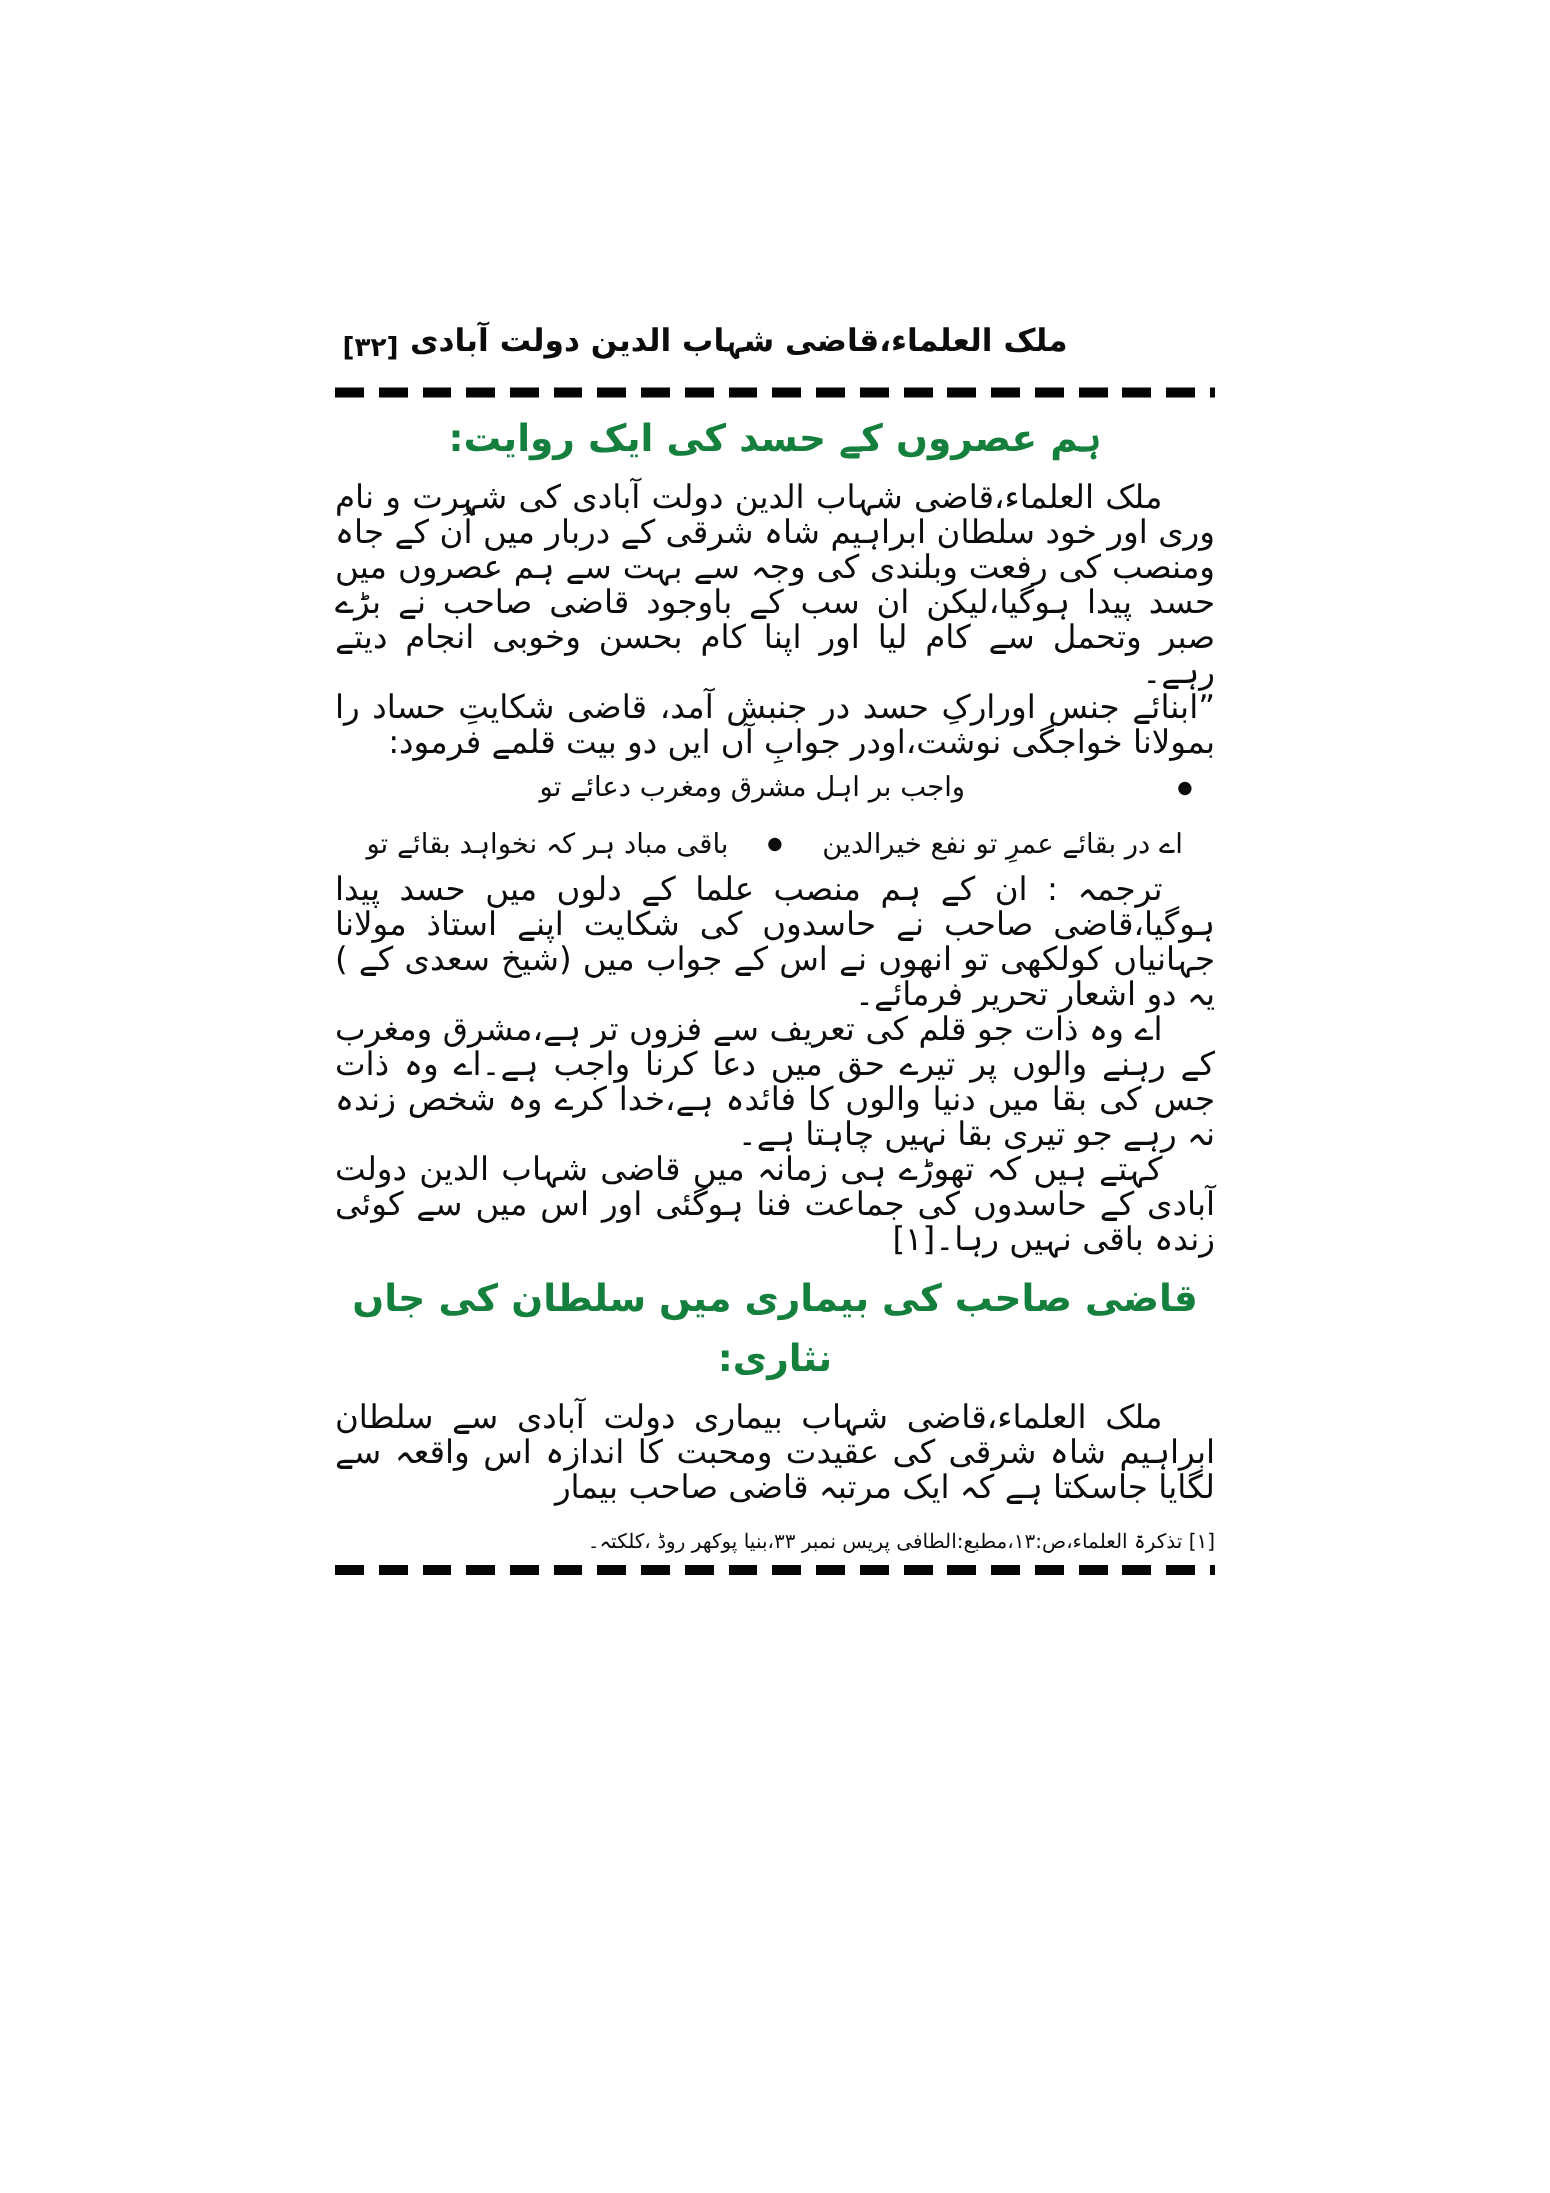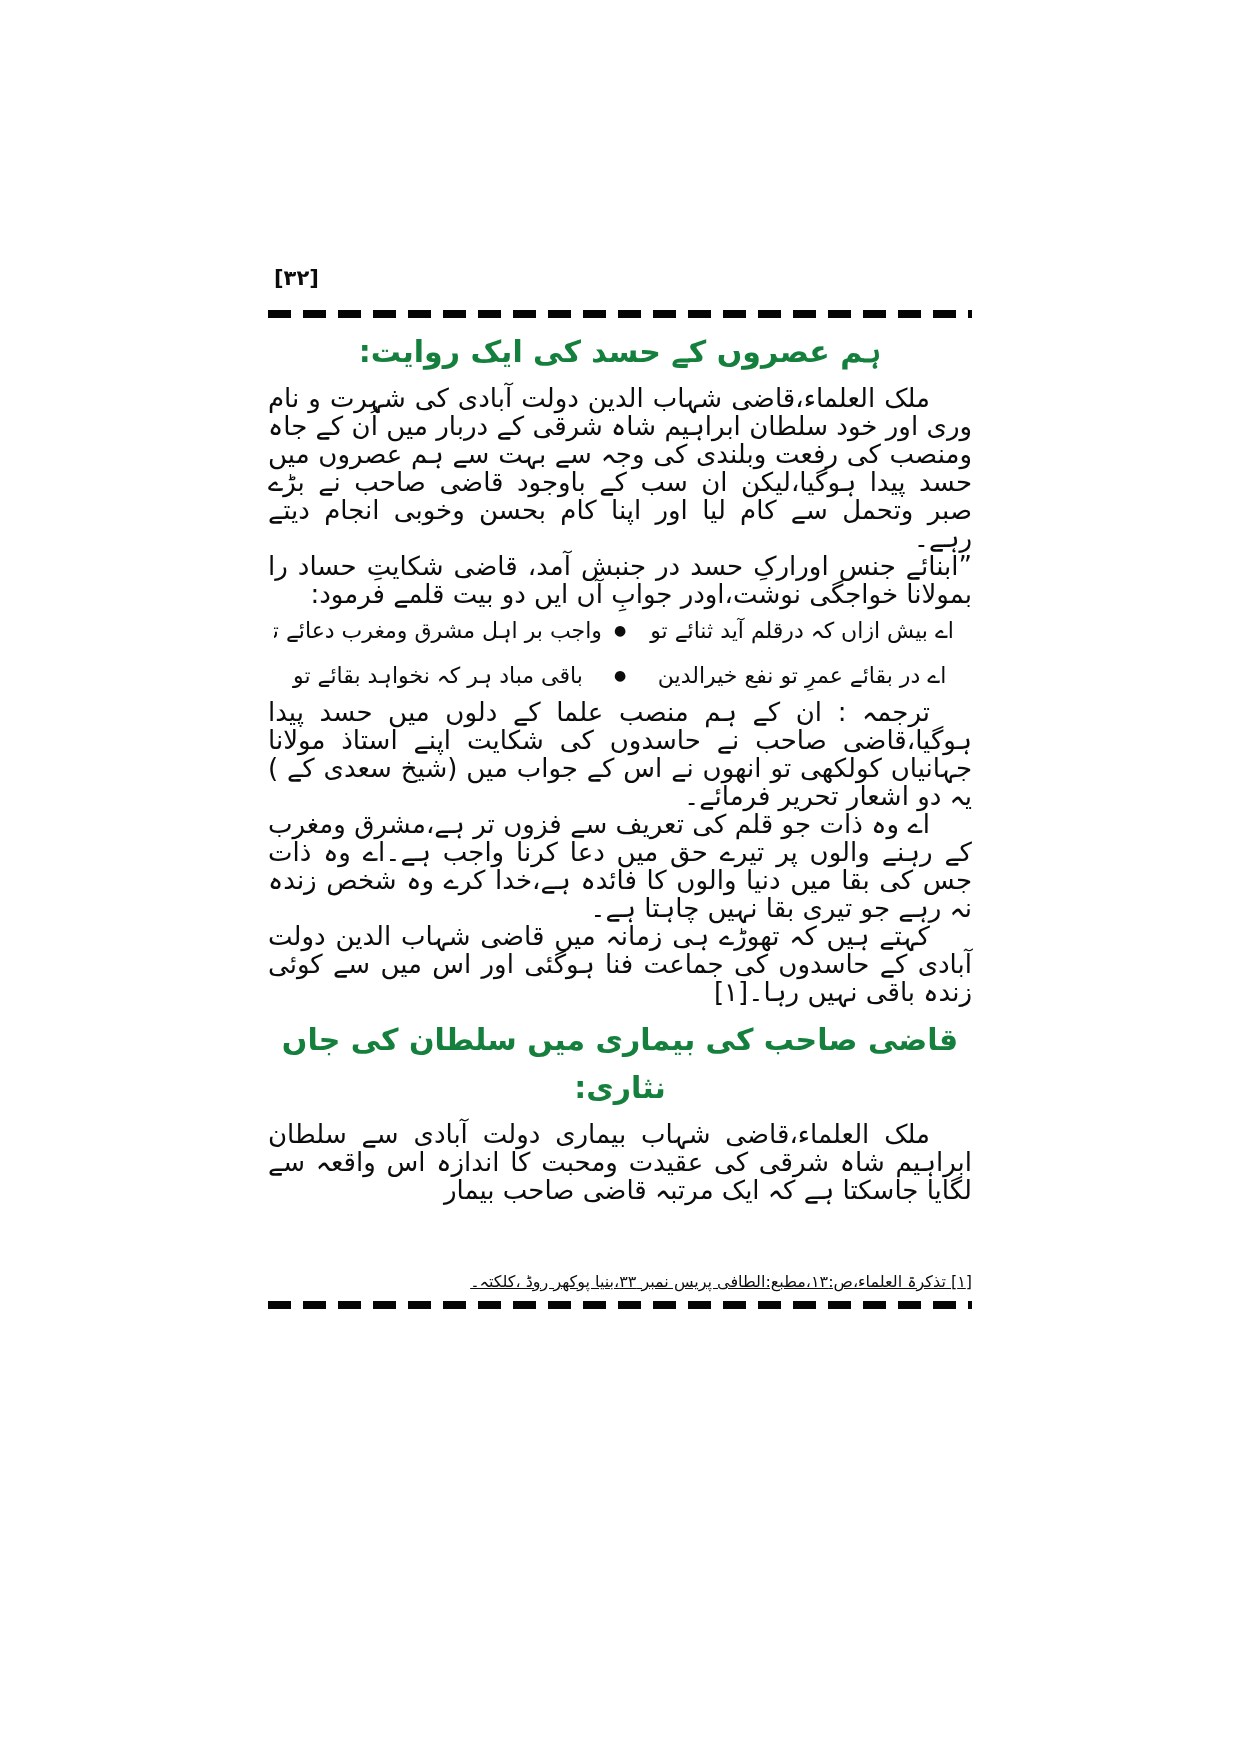--- a/index.html
+++ b/index.html
@@ -49,52 +49,51 @@
   }
   .para.no-indent { text-indent:0; }
   .verse {
     display:flex; align-items:center; justify-content:space-between;
     font-size:22px; line-height:45px;
     padding:0 6px;
   }
   .verse .hemi { flex:1; text-align:center; white-space:nowrap; overflow:hidden; }
   .verse .bullet { padding:0 12px; font-size:14px; line-height:45px; }
   .footer {
-    position:absolute; top:1269px; right:268px; width:704px;
+    position:absolute; top:1220px; right:268px; width:704px;
     direction:rtl;
-    text-decoration:underline;
   }
   .footnote {
     font-size:16px; line-height:26px;
     text-align:right;
   }
   .footer .dashed-rule { margin-top:6px; }
 </style>
 </head>
 <body>
 
 <div class="page">
 
   <div class="content">
 
     <div class="page-header">
+      <div class="book-title">ملک العلماء،قاضی شہاب الدین دولت آبادی</div>
       <div class="page-number">[۳۲]</div>
     </div>
 
     <div class="dashed-rule"></div>
 
     <div class="section-heading">ہم عصروں کے حسد کی ایک روایت:</div>
 
     <div class="para">ملک العلماء،قاضی شہاب الدین دولت آبادی کی شہرت و نام وری اور خود سلطان ابراہیم شاہ شرقی کے دربار میں اُن کے جاہ ومنصب کی رفعت وبلندی کی وجہ سے بہت سے ہم عصروں میں حسد پیدا ہوگیا،لیکن ان سب کے باوجود قاضی صاحب نے بڑے صبر وتحمل سے کام لیا اور اپنا کام بحسن وخوبی انجام دیتے رہے۔</div>
 
 
     <div class="para no-indent">”ابنائے جنس اورارکِ حسد در جنبش آمد، قاضی شکایتِ حساد را بمولانا خواجگی نوشت،اودر جوابِ آں ایں دو بیت قلمے فرمود:</div>
 
     <div class="verse">
-      <span class="hemi">اے بیش ازاں کہ درقلم آید ثنائے تو</span>
       <span class="bullet">●</span>
       <span class="hemi">واجب بر اہل مشرق ومغرب دعائے تو</span>
     </div>
 
     <div class="verse">
       <span class="hemi">اے در بقائے عمرِ تو نفع خیرالدین</span>
       <span class="bullet">●</span>
       <span class="hemi">باقی مباد ہر کہ نخواہد بقائے تو</span>
     </div>
 

